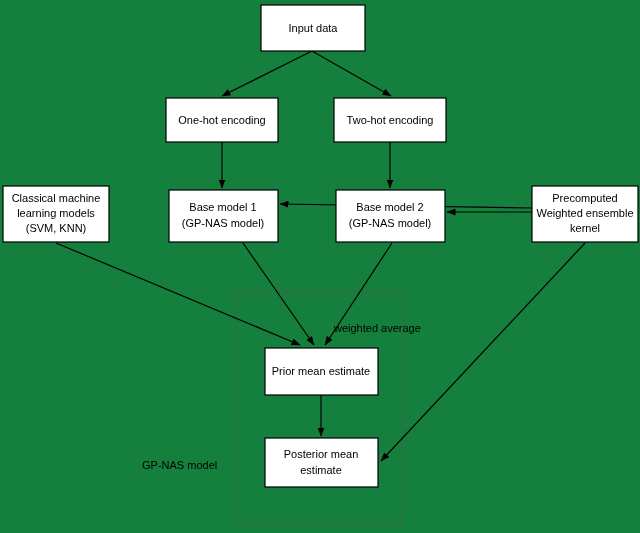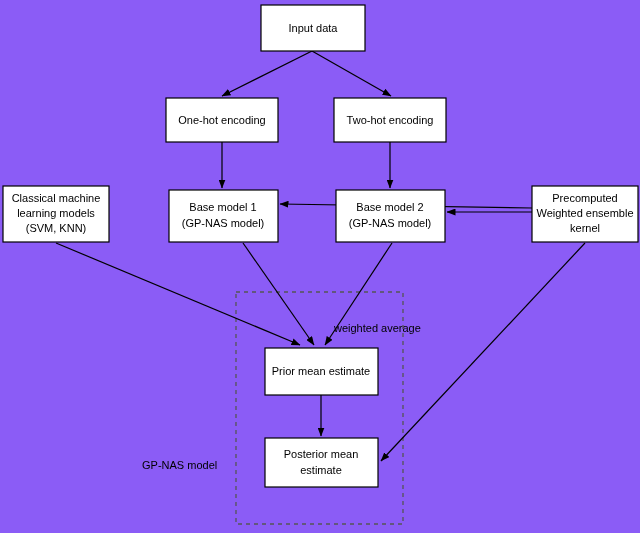--- a/index.html
+++ b/index.html
@@ -4,21 +4,21 @@
 <style>
   html, body {
     margin: 0;
     padding: 0;
     background: #ffffff;
   }
   #page {
     position: relative;
     width: 640px;
     height: 533px;
-    background: #8b5cf6;
+    background: #15803d;
     overflow: hidden;
     font-family: "Liberation Sans", sans-serif;
   }
   #diagram-svg {
     position: absolute;
     left: 0;
     top: 0;
     width: 640px;
     height: 533px;
   }

